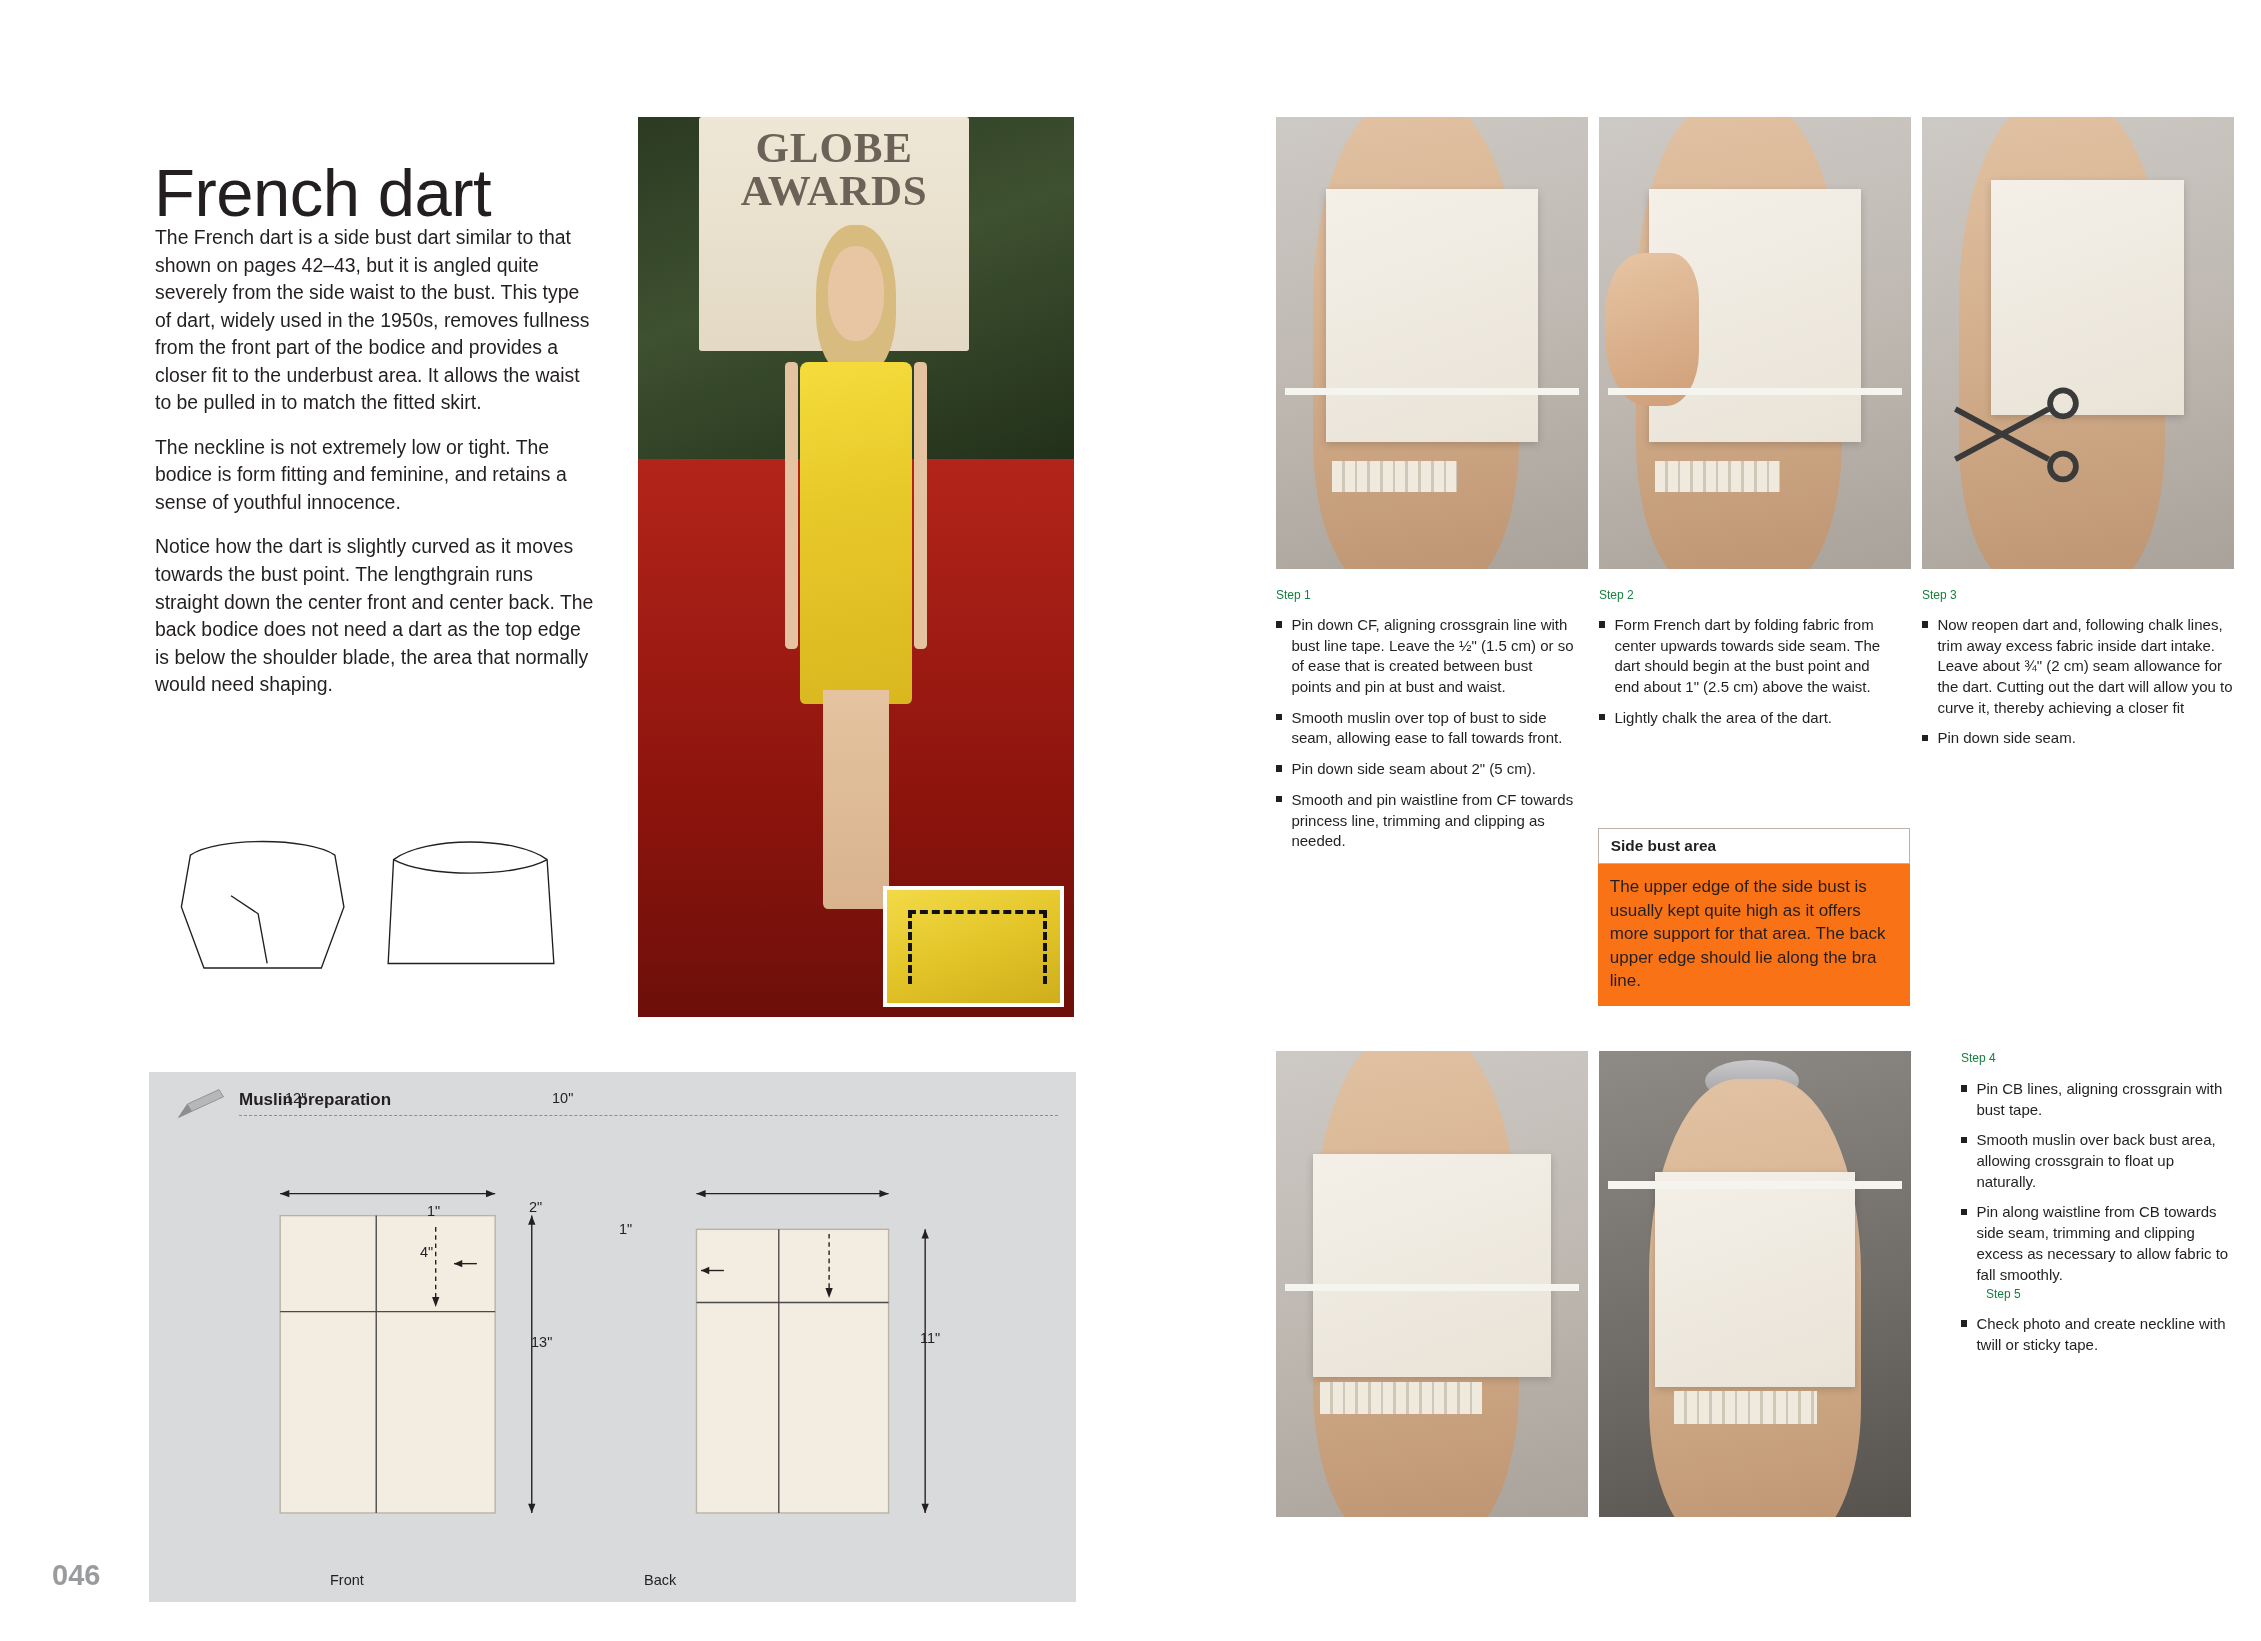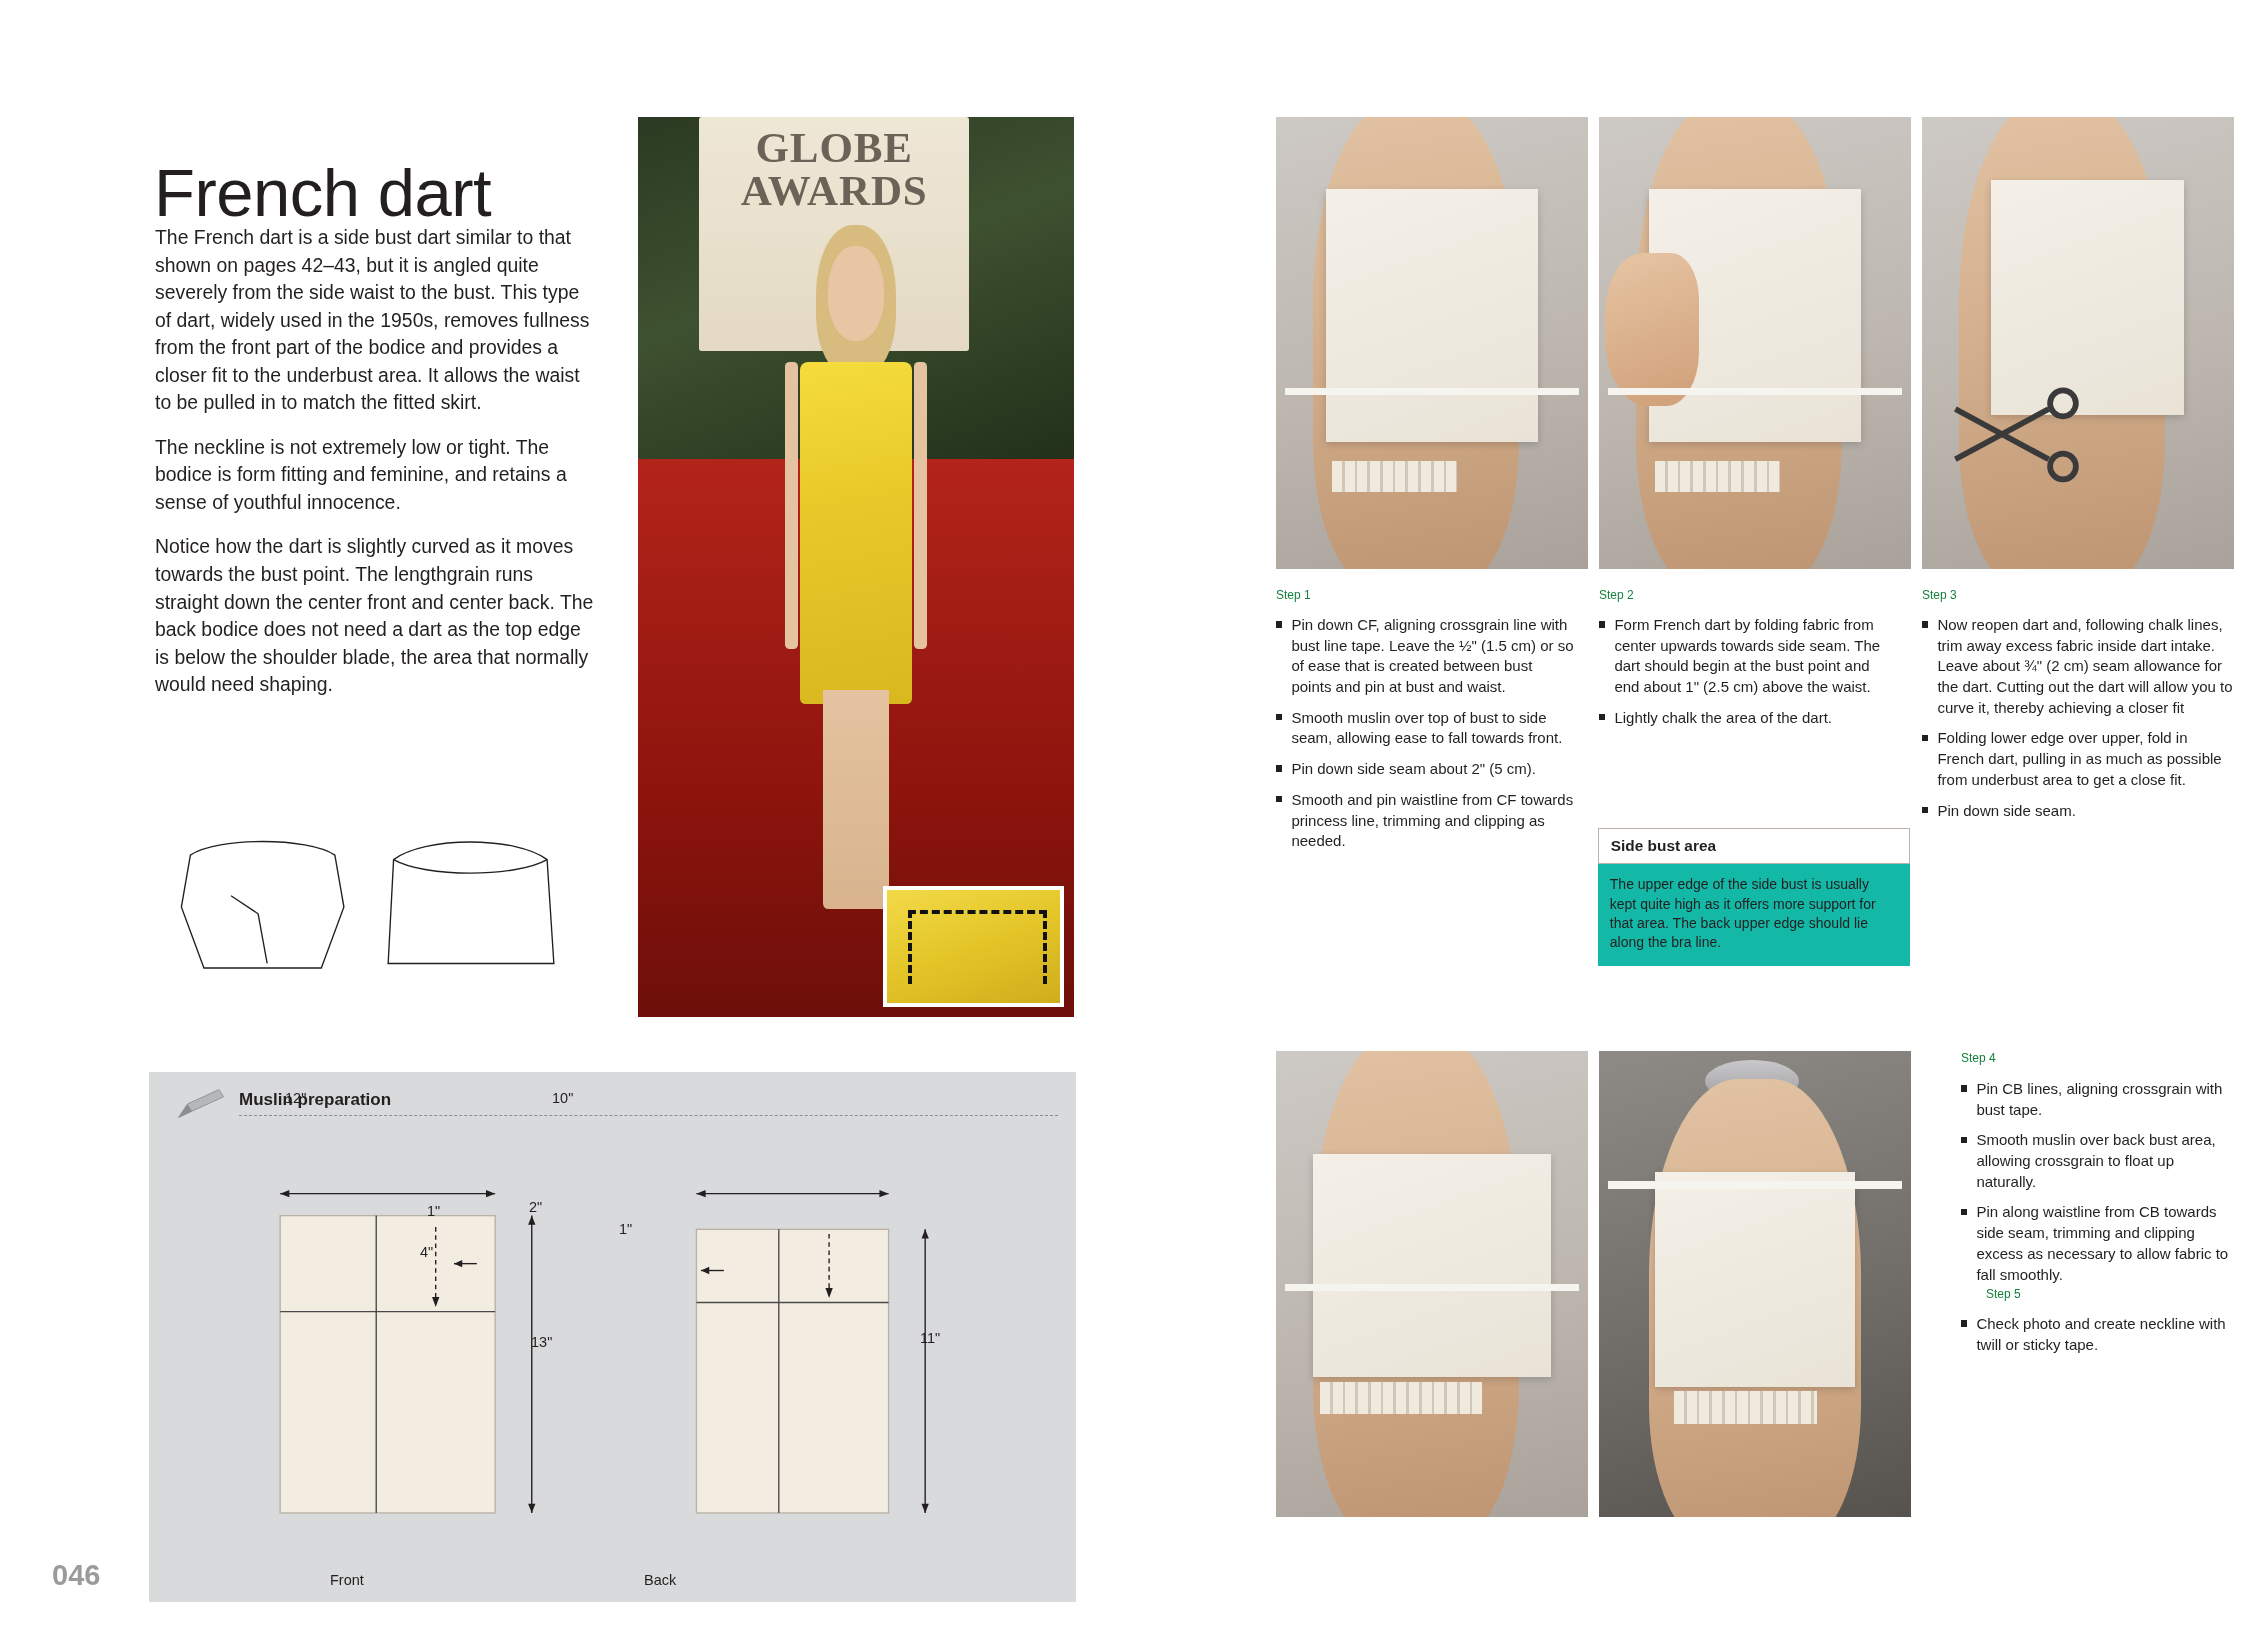--- a/index.html
+++ b/index.html
@@ -243,22 +243,22 @@
   }
   .callout-title {
     border: 1.4px solid #bdb2aa;
     background: #ffffff;
     font-size: 15.4px;
     font-weight: bold;
     padding: 8.1px 11.8px;
     box-sizing: border-box;
   }
   .callout-body {
-    background: #14b8a6;
-    font-size: 14px;
+    background: #f97316;
+    font-size: 17px;
     line-height: 1.38;
     padding: 11px 11.8px 13.6px 11.8px;
     box-sizing: border-box;
   }
 </style>
 </head>
 <body>
 
 <div class="spread">
 
@@ -415,21 +415,20 @@
       <ul>
         <li>Form French dart by folding fabric from center upwards towards side seam. The dart should begin at the bust point and end about 1" (2.5 cm) above the waist.</li>
         <li>Lightly chalk the area of the dart.</li>
       </ul>
     </div>
 
     <div class="step-head" style="left:800px; top:588px;">Step 3</div>
     <div class="bullets" style="left:800px; top:615px; width:312px;">
       <ul>
         <li>Now reopen dart and, following chalk lines, trim away excess fabric inside dart intake. Leave about ¾" (2 cm) seam allowance for the dart. Cutting out the dart will allow you to curve it, thereby achieving a closer fit</li>
-        <li>Folding lower edge over upper, fold in French dart, pulling in as much as possible from underbust area to get a close fit.</li>
         <li>Pin down side seam.</li>
       </ul>
     </div>
 
     <div class="callout" style="left:476px; top:828px;">
       <div class="callout-title">Side bust area</div>
       <div class="callout-body">The upper edge of the side bust is usually kept quite high as it offers more support for that area. The back upper edge should lie along the bra line.</div>
     </div>
 
     <div class="photo" style="left:154px; top:1051px; width:312px; height:466px;">

